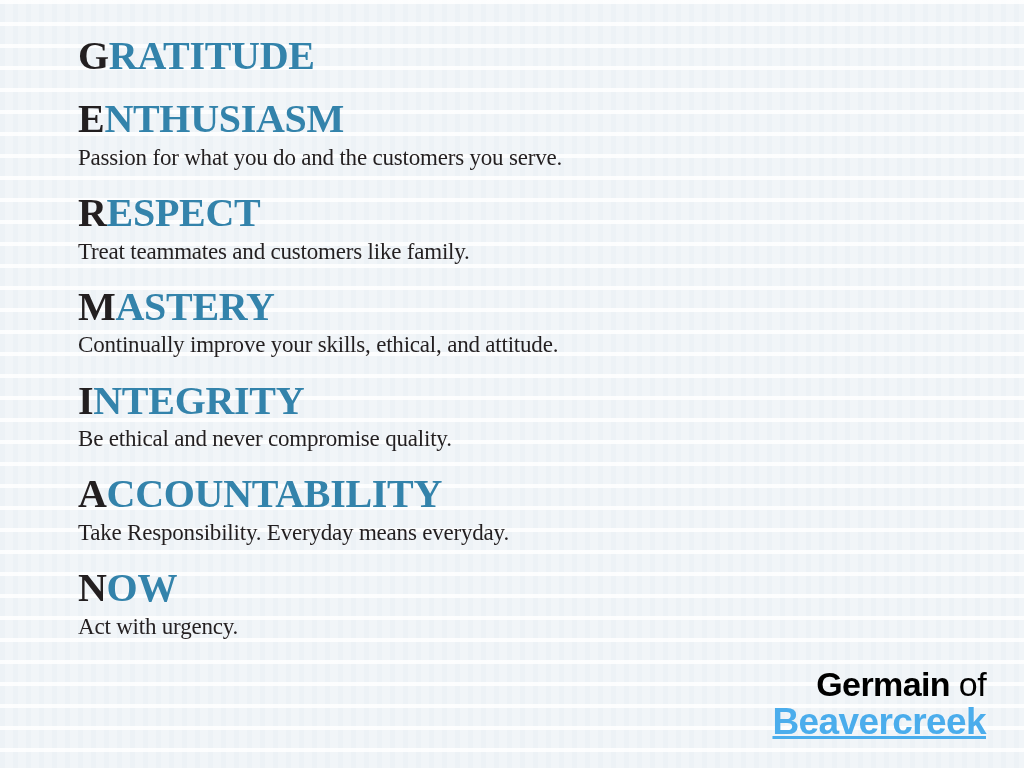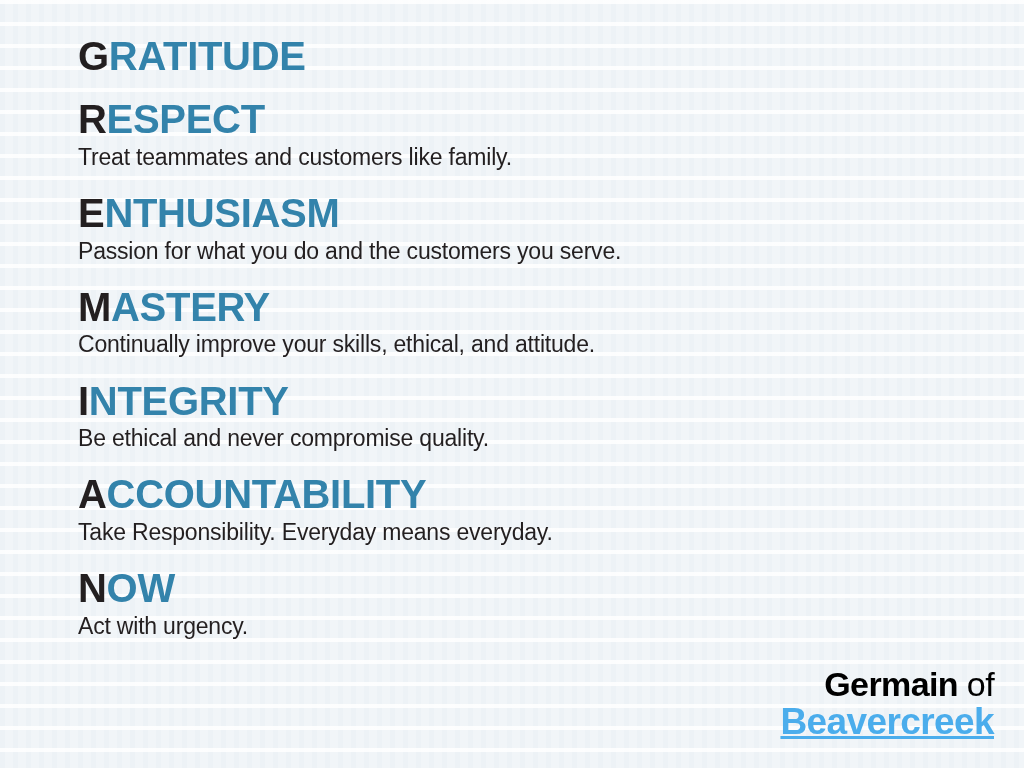--- a/index.html
+++ b/index.html
@@ -49,20 +49,21 @@
       rgba(255,255,255,0.85) 4px,
       rgba(255,255,255,0.0) 4px,
       rgba(255,255,255,0.0) 22px);
     pointer-events: none;
   }
 
   #content {
     position: relative;
     z-index: 3;
     padding: 36px 8px 0 78px;
+    font-family: Liberation Serif, serif;
   }
 
   .value-block {
     margin: 0 0 22px 0;
   }
 
   .value-heading {
     margin: 0;
     font-size: 40px;
     line-height: 1.02;
@@ -81,21 +82,21 @@
     font-size: 23px;
     line-height: 1.18;
     font-weight: normal;
     color: #231f20;
     letter-spacing: -0.2px;
     white-space: nowrap;
   }
 
   #logo {
     position: absolute;
-    right: 30px;
+    right: 38px;
     bottom: 28px;
     z-index: 4;
     text-align: right;
     line-height: 1.0;
   }
 
   #logo .logo-line1 {
     font-size: 34px;
     letter-spacing: -0.6px;
     color: #000000;
@@ -127,27 +128,27 @@
   <div id="veil"></div>
   <div id="bands"></div>
 
   <div id="content">
 
     <div class="value-block">
       <h2 class="value-heading"><span class="initial">G</span><span class="remainder">RATITUDE</span></h2>
     </div>
 
     <div class="value-block">
-      <h2 class="value-heading"><span class="initial">R</span><span class="remainder">ESPECT</span></h2>
-      <p class="value-desc">Treat teammates and customers like family.</p>
+      <h2 class="value-heading"><span class="initial">E</span><span class="remainder">NTHUSIASM</span></h2>
+      <p class="value-desc">Passion for what you do and the customers you serve.</p>
     </div>
 
     <div class="value-block">
-      <h2 class="value-heading"><span class="initial">E</span><span class="remainder">NTHUSIASM</span></h2>
-      <p class="value-desc">Passion for what you do and the customers you serve.</p>
+      <h2 class="value-heading"><span class="initial">R</span><span class="remainder">ESPECT</span></h2>
+      <p class="value-desc">Treat teammates and customers like family.</p>
     </div>
 
     <div class="value-block">
       <h2 class="value-heading"><span class="initial">M</span><span class="remainder">ASTERY</span></h2>
       <p class="value-desc">Continually improve your skills, ethical, and attitude.</p>
     </div>
 
     <div class="value-block">
       <h2 class="value-heading"><span class="initial">I</span><span class="remainder">NTEGRITY</span></h2>
       <p class="value-desc">Be ethical and never compromise quality.</p>

